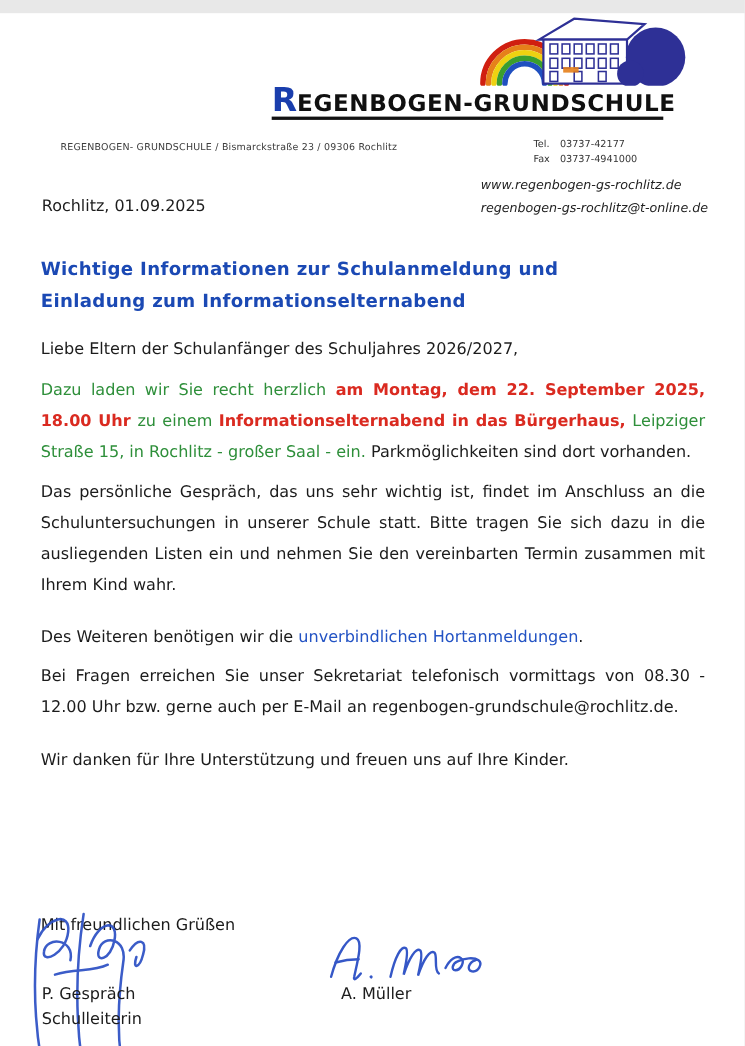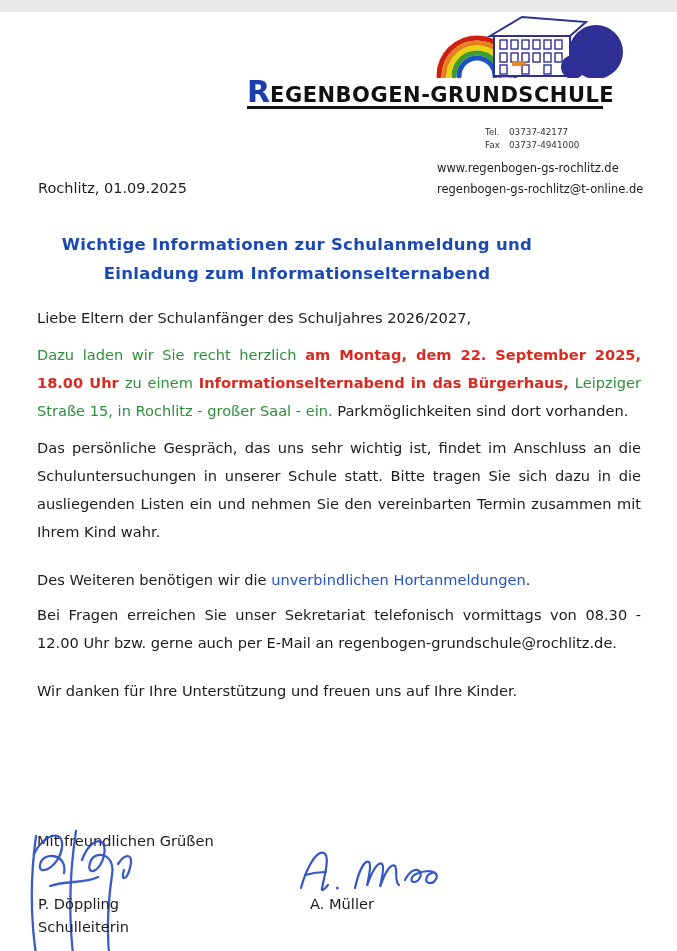--- a/index.html
+++ b/index.html
@@ -14,24 +14,24 @@
   }
   
   .logo-art{position:absolute;left:372px;top:2px;width:255px;height:64px;}
   .wordmark{position:absolute;left:247px;top:62px;width:360px;white-space:nowrap;}
   .wordmark .initial{font-size:30px;font-weight:bold;color:#1a3ead;vertical-align:baseline;}
   .wordmark .rest{font-size:21px;font-weight:bold;color:#101010;letter-spacing:0.5px;}
   .wordmark-rule{position:absolute;left:247px;top:94px;width:356px;height:3px;background:#131313;}
   .address-line{position:absolute;left:55px;top:117px;font-size:8.6px;color:#3c3c3c;letter-spacing:0.2px;}
   .telfax{position:absolute;left:485px;top:114px;font-size:8.8px;color:#333;line-height:13px;}
   .telfax .lbl{display:inline-block;width:24px;}
-  .web-lines{position:absolute;left:437px;top:146px;font-size:11.5px;color:#222;line-height:21px;}
+  .web-lines{position:absolute;left:437px;top:146px;font-size:11.5px;color:#222;line-height:21px;font-style:italic;}
   .dateline{position:absolute;left:38px;top:168px;font-size:14.5px;color:#1d1d1d;text-align:center;}
   
-  .title{position:absolute;left:37px;top:218px;width:520px;text-align:center;
+  .title{position:absolute;left:37px;top:218px;width:520px;
          font-size:16.5px;font-weight:bold;color:#1b49b4;line-height:29px;letter-spacing:0.3px;}
   
   .body-text{position:absolute;left:37px;top:292px;width:604px;font-size:14.6px;line-height:28px;}
   .body-text p{margin:0;}
   .p-sal{margin-bottom:9px!important;}
   .p-intro{margin-bottom:9px!important;text-align:justify;}
   .p-invite{margin-bottom:9px!important;text-align:justify;}
   .p-meeting{margin-bottom:20px!important;text-align:justify;}
   .p-hort{margin-bottom:7px!important;}
   .p-contact{margin-bottom:20px!important;text-align:justify;}
@@ -92,20 +92,21 @@
       <ellipse cx="224" cy="38" rx="27" ry="27" fill="#2e3096"></ellipse>
       <circle cx="201" cy="53" r="12" fill="#2e3096"></circle>
     </g>
   </svg>
 
   <div class="wordmark">
     <span class="initial">R</span><span class="rest">EGENBOGEN-GRUNDSCHULE</span>
   </div>
   <div class="wordmark-rule"></div>
 
+  <div class="address-line">REGENBOGEN- GRUNDSCHULE /  Bismarckstraße 23 / 09306  Rochlitz</div>
 
   <div class="telfax">
     <div><span class="lbl">Tel.</span><span>03737-42177</span></div>
     <div><span class="lbl">Fax</span><span>03737-4941000</span></div>
   </div>
 
   <div class="web-lines">
     <div>www.regenbogen-gs-rochlitz.de</div>
     <div>regenbogen-gs-rochlitz@t-online.de</div>
   </div>
@@ -150,21 +151,21 @@
     <g fill="none" stroke="#2b4fc4" stroke-width="2.2" stroke-linecap="round" opacity="0.95">
       <path d="M8,44 C14,22 24,6 31,9 C37,12 32,30 29,44 C28,48 31,46 35,41"></path>
       <path d="M12,31 C19,29 27,28 33,28"></path>
       <path d="M44,44 C44.5,43.5 45,44 44.5,44.5"></path>
       <path d="M62,44 C66,26 72,15 76,18 C79,21 75,36 74,42 C79,27 85,17 89,20 C92,23 88,38 87,43 C92,28 98,19 102,22 C105,25 101,38 106,41"></path>
       <path d="M112,36 C116,28 122,24 126,27 C130,30 126,38 121,38 C117,38 118,32 123,30 C129,27 138,26 142,29 C146,32 142,40 136,39 C131,38 133,31 139,29"></path>
     </g>
   </svg>
 
   <div class="sig-block left">
-    <div>P. Döppling</div>
+    <div>P. Gespräch</div>
     <div>Schulleiterin</div>
   </div>
 
   <div class="sig-block right">
     <div>A. Müller</div>
   </div>
 
   <div class="scan-bar"></div>
 
 </div>

